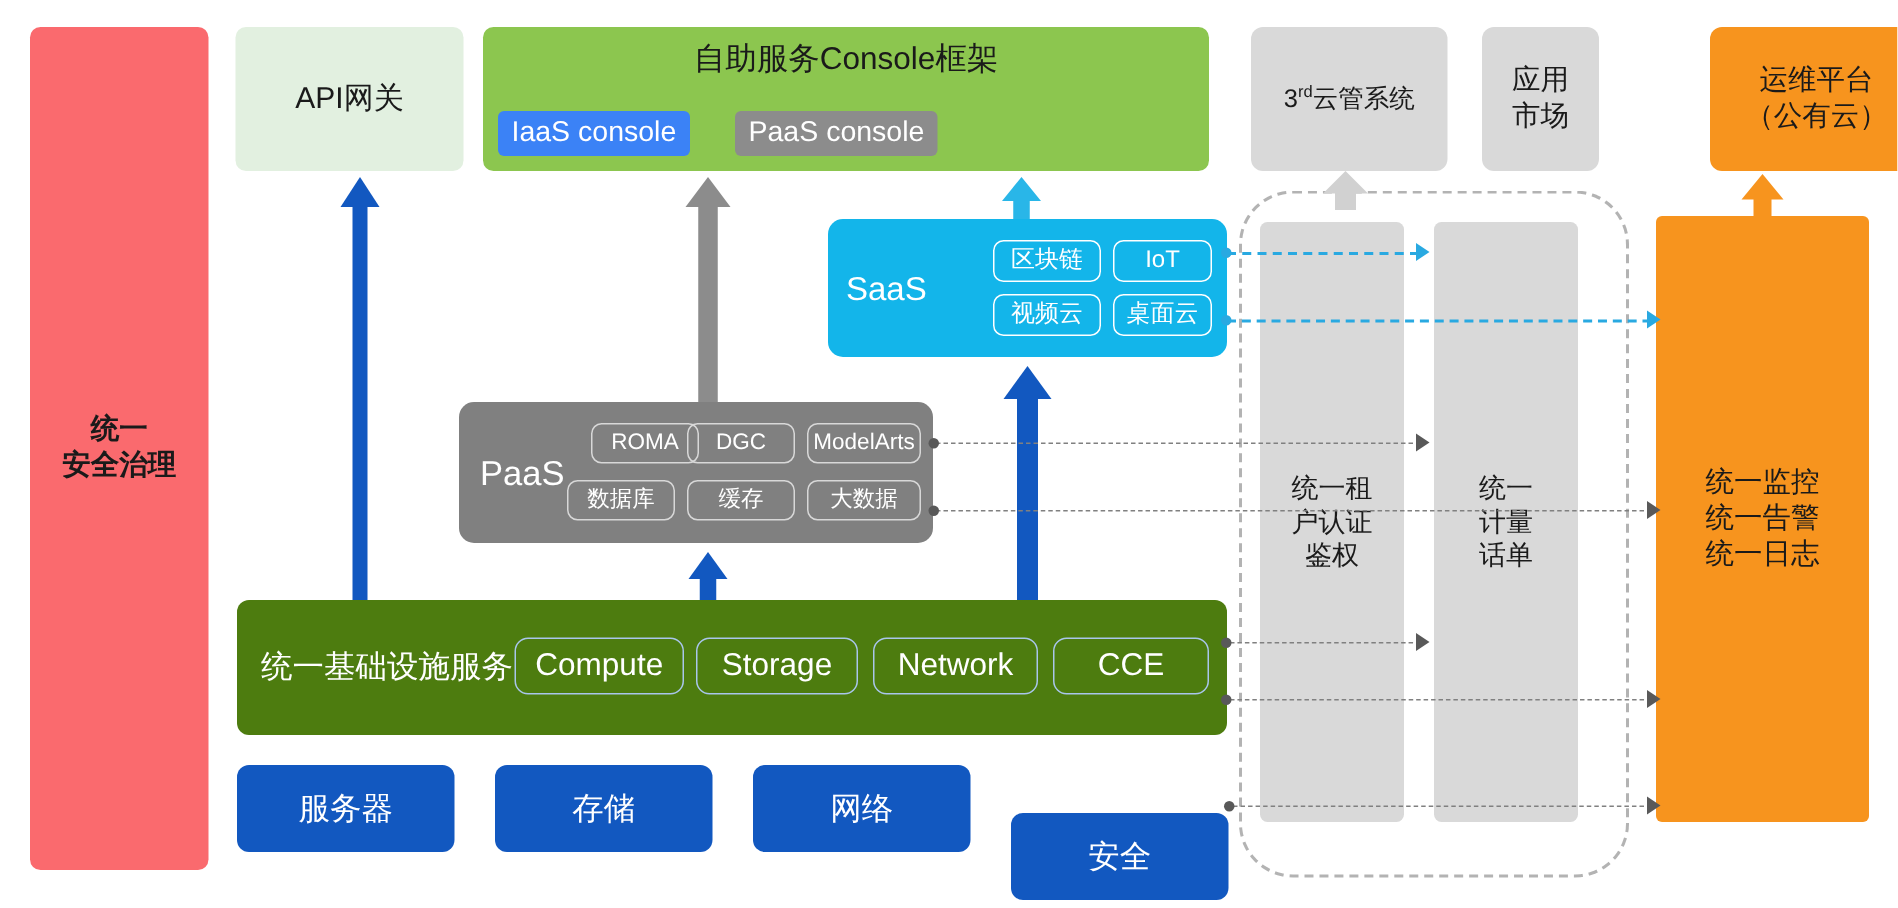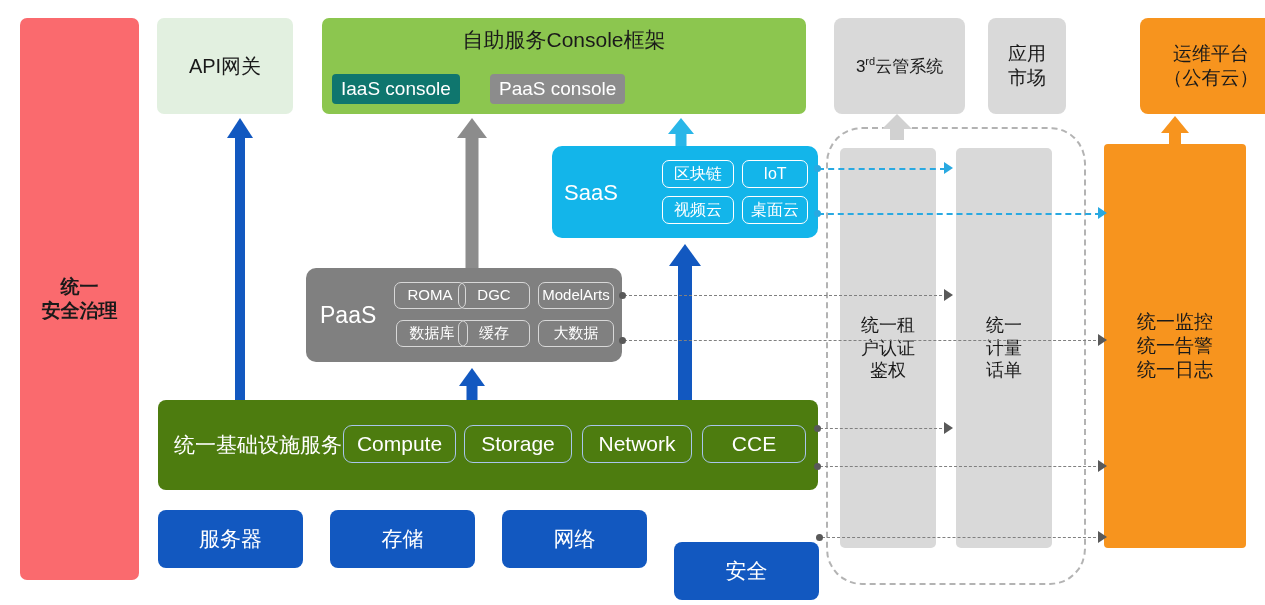--- a/index.html
+++ b/index.html
@@ -30,21 +30,21 @@
   #security-col {
     left: 20px; top: 18px; width: 119px; height: 562px;
     background: #fa6a6e;
     border-radius: 7px;
     color: #1a1a1a;
     font-size: 19px;
     font-weight: 700;
   }
   
   #api-gateway {
-    left: 157px; top: 18px; width: 136px; height: 96px;
+    left: 157px; top: 18px; width: 152px; height: 96px;
     background: #e2f0e0;
     border-radius: 7px;
     color: #1a1a1a;
     font-size: 20px;
   }
   
   #console-frame {
     left: 322px; top: 18px; width: 484px; height: 96px;
     background: #8cc64f;
     border-radius: 7px;
@@ -63,21 +63,21 @@
     height: 30px;
     border-radius: 4px;
     display: flex;
     align-items: center;
     justify-content: center;
     color: #ffffff;
     font-size: 19px;
     box-sizing: border-box;
     padding: 0 9px;
   }
-  #chip-iaas { left: 10px;  background: #0f766e; }
+  #chip-iaas { left: 10px;  background: #3b82f6; }
   #chip-paas { left: 168px; background: #8c8c8c; }
   #chip-saas { left: 322px; background: #13b5ea; }
 
   
   #third-party {
     left: 834px; top: 18px; width: 131px; height: 96px;
     background: #d9d9d9;
     border-radius: 8px;
     color: #1a1a1a;
     font-size: 17px;
@@ -302,21 +302,21 @@
     <div class="saas-chip" style="left:190px;top:14px;width:66px;">IoT</div>
     <div class="saas-chip" style="left:110px;top:50px;width:72px;">视频云</div>
     <div class="saas-chip" style="left:190px;top:50px;width:66px;">桌面云</div>
   </div>
 
   <div id="paas-block" class="box">
     <div id="paas-label">PaaS</div>
     <div class="paas-chip" style="left:72px;top:14px;width:72px;margin-left:16px;">ROMA</div>
     <div class="paas-chip" style="left:152px;top:14px;width:72px;">DGC</div>
     <div class="paas-chip" style="left:232px;top:14px;width:76px;">ModelArts</div>
-    <div class="paas-chip" style="left:72px;top:52px;width:72px;margin-left:18px;">数据库</div>
+    <div class="paas-chip" style="left:72px;top:52px;width:72px;">数据库</div>
     <div class="paas-chip" style="left:152px;top:52px;width:72px;">缓存</div>
     <div class="paas-chip" style="left:232px;top:52px;width:76px;">大数据</div>
   </div>
 
   <div id="infra-bar" class="box">
     <div id="infra-label">统一基础设施服务</div>
     <div class="infra-chip" style="left:185px;width:113px;">Compute</div>
     <div class="infra-chip" style="left:306px;width:108px;">Storage</div>
     <div class="infra-chip" style="left:424px;width:110px;">Network</div>
     <div class="infra-chip" style="left:544px;width:104px;">CCE</div>

